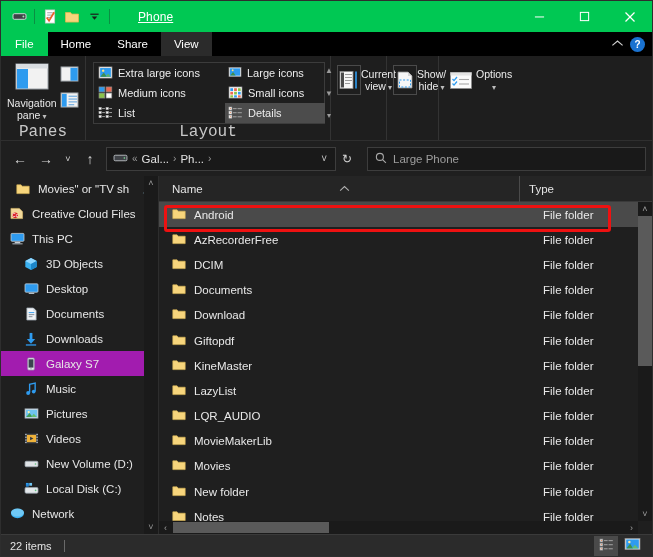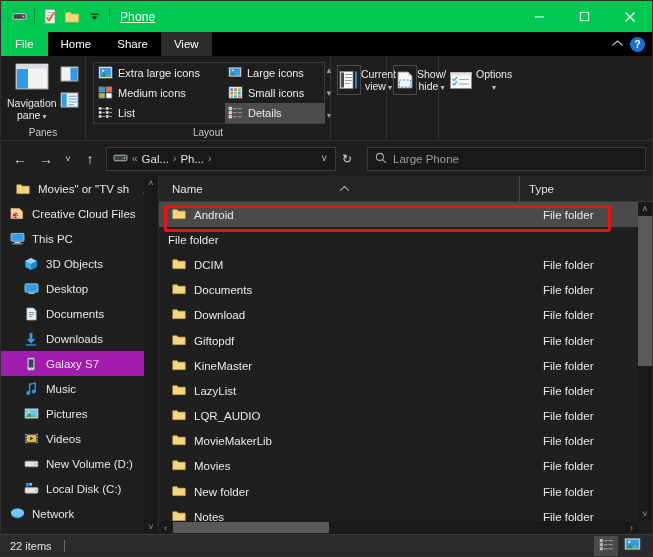--- a/index.html
+++ b/index.html
@@ -24,21 +24,21 @@
     display: flex; align-items: center;
     flex: none;
   }
   .qat { display: flex; align-items: center; padding-left: 7px; gap: 0px; }
   .qat-ico {
     width: 22px; height: 22px;
     display: flex; align-items: center; justify-content: center;
   }
   .qat-sep { width: 1px; height: 15px; background: #0a8f43; margin: 0 4px; }
   .title-text {
-    color: #ffffff; font-size: 12px; margin-left: 6px;
+    color: #ffffff; font-size: 12px; margin-left: 24px;
     letter-spacing: .1px;
     text-decoration: underline;
   }
   .wincontrols { margin-left: auto; display: flex; height: 31px; }
   .wc {
     width: 45px; height: 31px;
     display: flex; align-items: center; justify-content: center;
     color: #fff;
   }
 
@@ -70,22 +70,22 @@
     height: 85px; background: #1e1e1e;
     border-bottom: 1px solid #2f2f2f;
     display: flex; flex: none; position: relative;
   }
   .rgroup {
     display: flex; flex-direction: column;
     border-right: 1px solid #333; position: relative;
   }
   .rgroup-body { flex: 1; display: flex; align-items: flex-start; padding: 4px 6px 0 6px; }
   .rgroup-label {
-    height: 15px; font-size: 10px; color: #c8c8c8;
-    text-align: center; line-height: 15px;
+    height: 15px; font-size: 16px; color: #c8c8c8;
+    text-align: center; line-height: 15px; font-family: Liberation Mono, monospace;
   }
 
   
   .g-panes { width: 85px; }
   .bigbtn {
     width: 58px; display: flex; flex-direction: column;
     align-items: center; padding-top: 3px;
   }
   .bigbtn .lbl {
     font-size: 10.5px; color: #e8e8e8; text-align: center;
@@ -768,20 +768,28 @@
               <svg width="14" height="12" viewBox="0 0 15 13">
                   <path d="M.8 2h4.6l1.2 1.5h7.6v8H.8z" fill="#f7d57c" stroke="#dcb757" stroke-width=".7"></path>
                 </svg>
             </span>
             <span>Android</span>
           </div>
           <div class="ftype">File folder</div>
         </div>
 
         <div class="frow">
+          <div class="fname">
+            <span class="folder-ico">
+              <svg width="14" height="12" viewBox="0 0 15 13">
+                  <path d="M.8 2h4.6l1.2 1.5h7.6v8H.8z" fill="#f7d57c" stroke="#dcb757" stroke-width=".7"></path>
+                </svg>
+            </span>
+            <span>AzRecorderFree</span>
+          </div>
           <div class="ftype">File folder</div>
         </div>
 
         <div class="frow">
           <div class="fname">
             <span class="folder-ico">
               <svg width="14" height="12" viewBox="0 0 15 13">
                   <path d="M.8 2h4.6l1.2 1.5h7.6v8H.8z" fill="#f7d57c" stroke="#dcb757" stroke-width=".7"></path>
                 </svg>
             </span>

